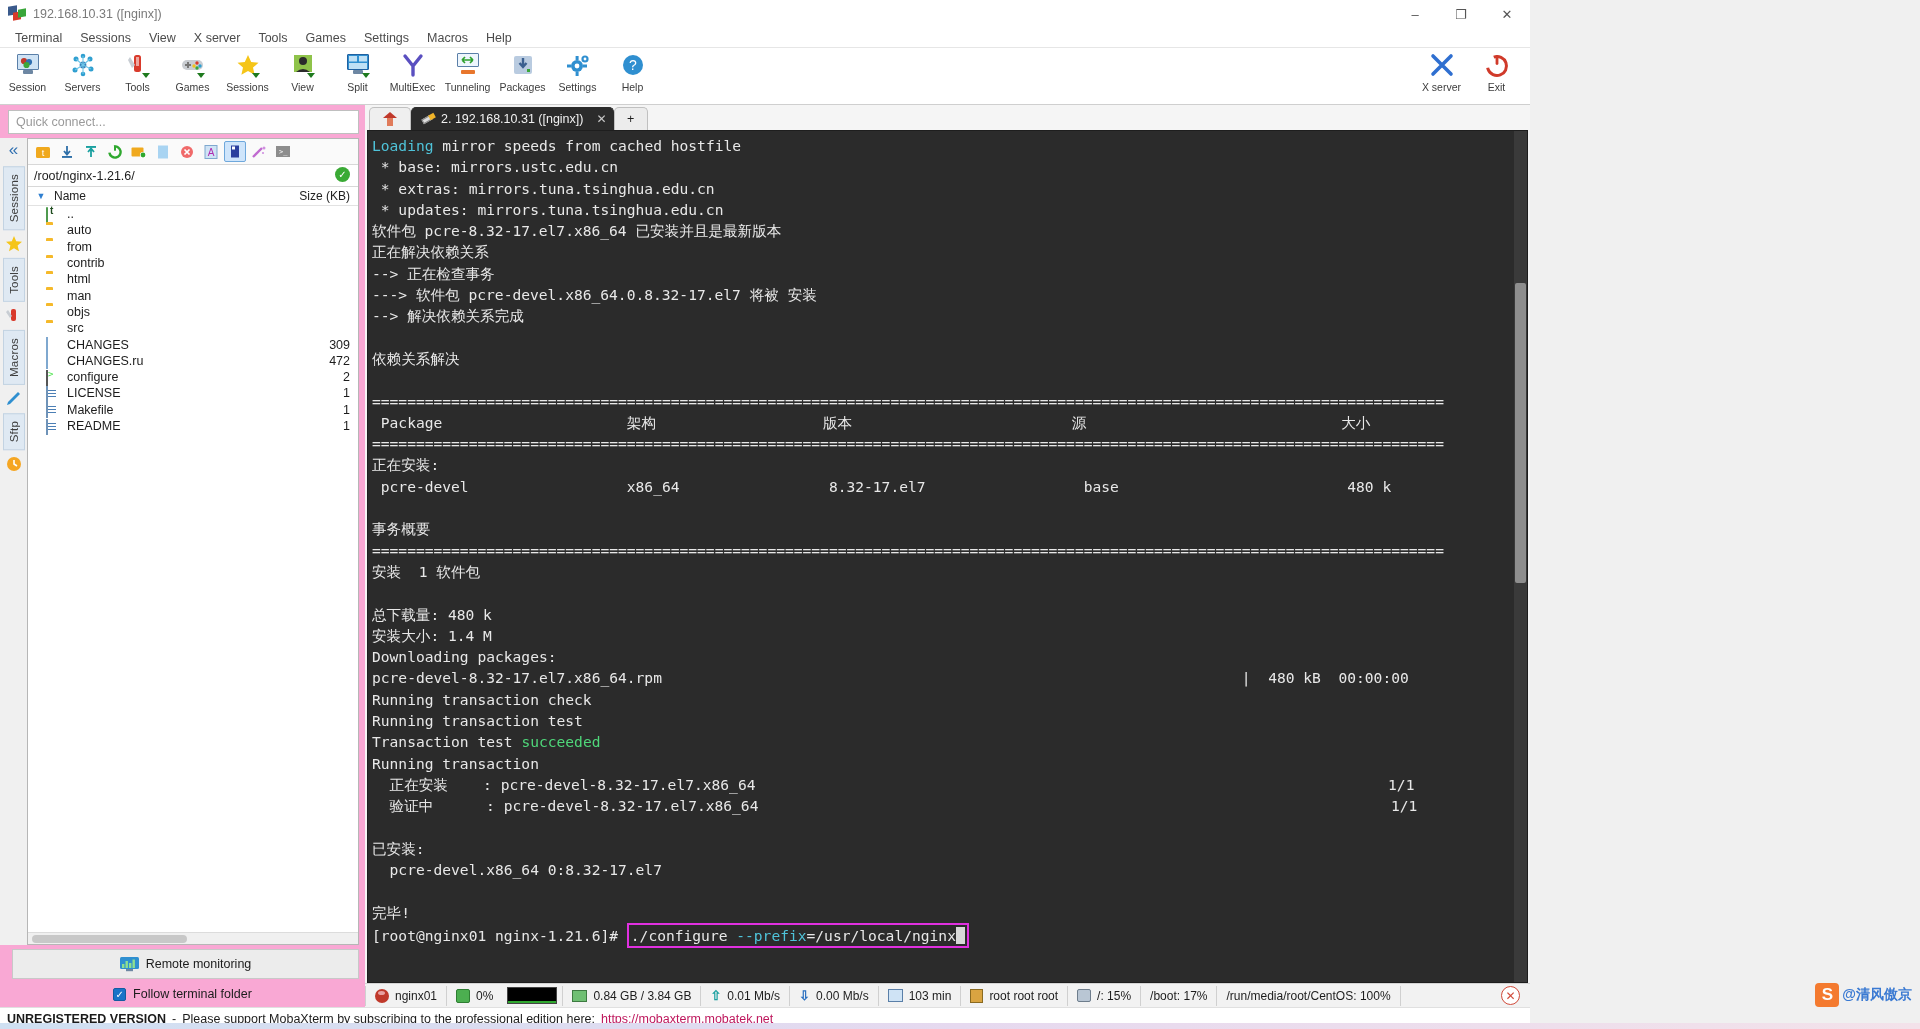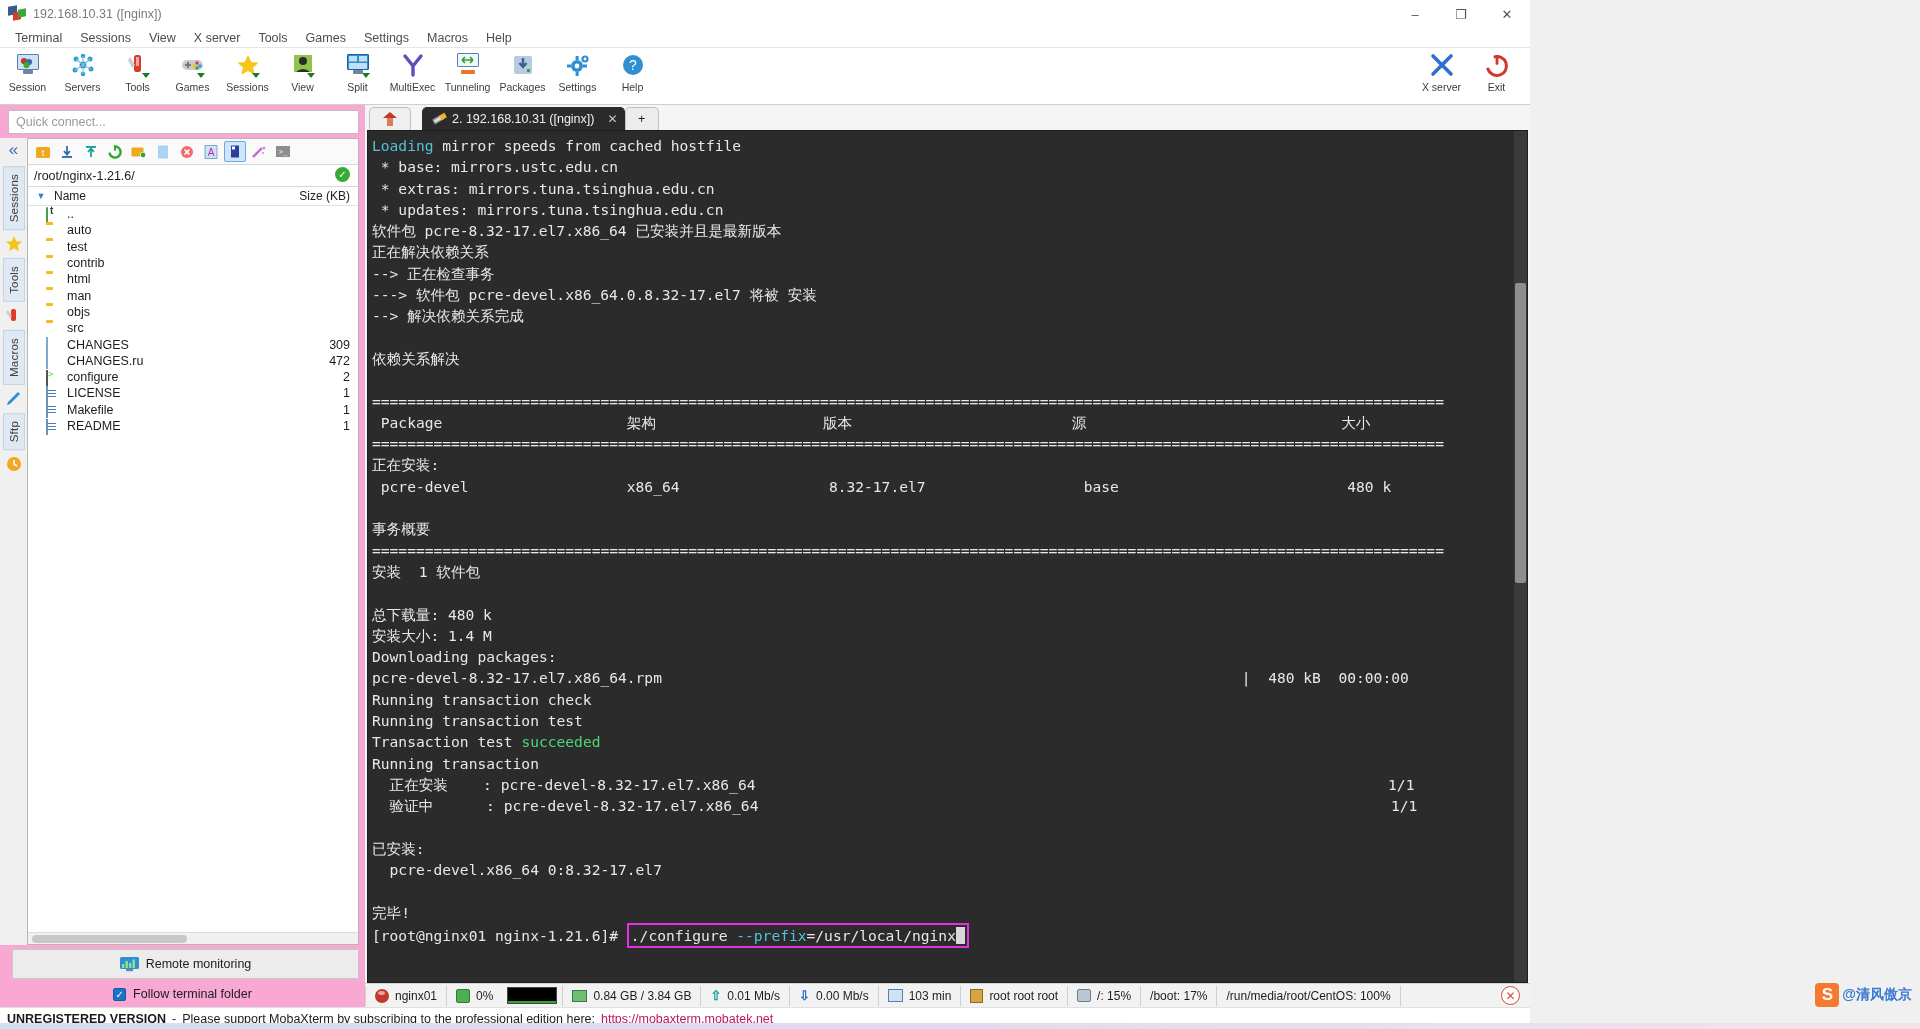--- a/index.html
+++ b/index.html
@@ -95,21 +95,21 @@
   .folrow { height:26px; display:flex; align-items:center; justify-content:center; gap:7px; font-size:12.5px;}
   .cbx { width:13px; height:13px; background:#1a73c8; border:1px solid #135ca0; border-radius:2px;
          color:#fff; font-size:10px; display:flex; align-items:center; justify-content:center;}
 
   
   .rightcol { flex:1 1 auto; display:flex; flex-direction:column; min-width:0; background:#f5f5f5;}
   .tabstrip { height:25px; display:flex; align-items:flex-end; padding-left:4px; gap:0; flex:0 0 25px;}
   .ttab { height:23px; display:flex; align-items:center; padding:0 10px; border-radius:5px 5px 0 0;
           font-size:12.5px; background:#e4e4e4; border:1px solid #c0c0c0; border-bottom:none;}
   .ttab.home { width:42px; justify-content:center; background:#efefef;}
-  .ttab.active { background:#2b2b2b; color:#f0f0f0; border-color:#2b2b2b; padding-right:6px;margin-left:11px;}
+  .ttab.active { background:#2b2b2b; color:#f0f0f0; border-color:#2b2b2b; padding-right:6px;}
   .ttab.plus { width:34px; justify-content:center; background:#ececec;}
   .ttab .cls { margin-left:13px; color:#c9c9c9; font-size:12px;}
   .homeico{width:14px;height:14px;position:relative;}
   .homeico .roof{position:absolute;left:0;top:0;width:0;height:0;border-left:7px solid transparent;border-right:7px solid transparent;border-bottom:6px solid #c0392b;}
   .homeico .bd{position:absolute;left:4px;top:6px;width:6px;height:8px;background:#e07b5a;}
   .wrico{width:13px;height:13px;position:relative;margin-right:6px;}
   .wrico .h{position:absolute;left:0;top:4px;width:10px;height:5px;background:#dedede;transform:rotate(-30deg);border:1px solid #888;}
   .wrico .t{position:absolute;left:7px;top:1px;width:6px;height:5px;background:#f0b429;transform:rotate(-30deg);}
 
   .termwrap { flex:1 1 auto; display:flex; min-height:0; background:#2b2b2b;
@@ -496,21 +496,21 @@
                 <span class="fn">..</span>
                 <span class="fs"></span>
               </div>
             <div class="frow">
                 <span class="fi"><span class="folder"></span></span>
                 <span class="fn">auto</span>
                 <span class="fs"></span>
               </div>
             <div class="frow">
                 <span class="fi"><span class="folder"></span></span>
-                <span class="fn">test</span>
+                <span class="fn">from</span>
                 <span class="fs"></span>
               </div>
             <div class="frow">
                 <span class="fi"><span class="folder"></span></span>
                 <span class="fn">contrib</span>
                 <span class="fs"></span>
               </div>
             <div class="frow">
                 <span class="fi"><span class="folder"></span></span>
                 <span class="fn">html</span>

